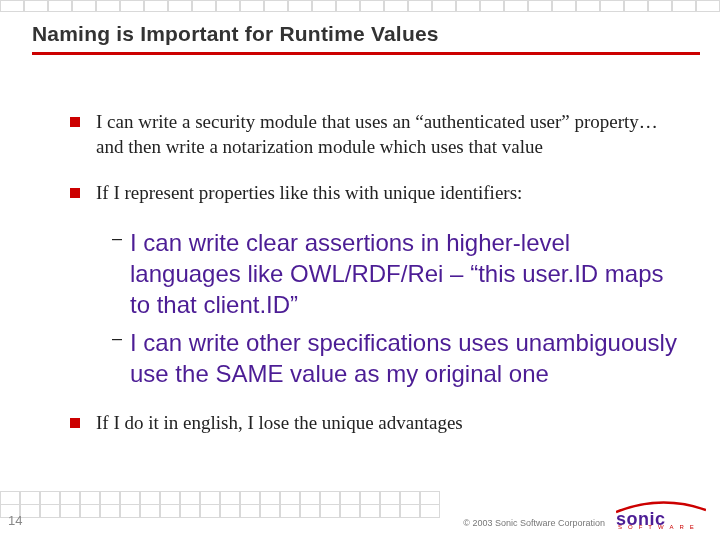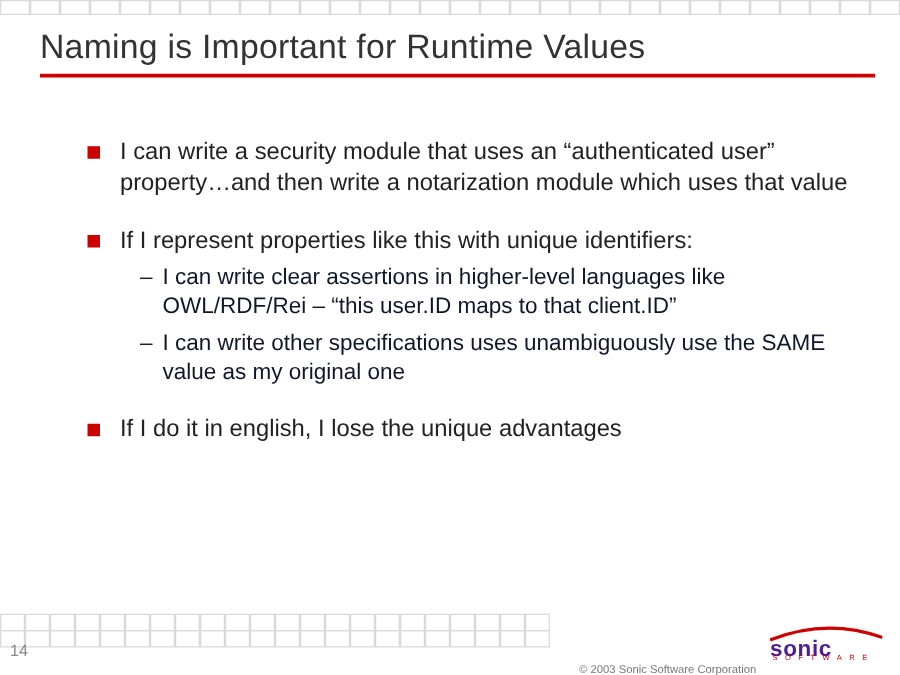--- a/index.html
+++ b/index.html
@@ -34,23 +34,23 @@
     box-sizing: border-box;
     margin-right: 0;
   }
   .title-wrap {
     position: absolute;
     top: 22px;
     left: 32px;
     right: 20px;
   }
   .title {
-    font-size: 27px;
+    font-size: 21px;
     color: #333333;
-    font-weight: normal;
+    font-weight: bold;
     letter-spacing: 0.2px;
   }
   .title-rule {
     margin-top: 6px;
     height: 3px;
     background: #cc0000;
     width: 100%;
   }
   .content {
     position: absolute;
@@ -68,43 +68,44 @@
     height: 10px;
     background: #cc0000;
     flex: 0 0 auto;
     margin-top: 7px;
     margin-right: 16px;
   }
   .bullet .btext {
     font-size: 19px;
     line-height: 1.3;
     color: #222;
+    font-family: Liberation Serif, serif;
   }
   .subs {
     margin-left: 42px;
     margin-top: 4px;
     margin-bottom: 22px;
   }
   .sub {
     display: flex;
     align-items: flex-start;
     margin-bottom: 6px;
   }
   .sub .dash {
     flex: 0 0 auto;
     width: 12px;
     font-size: 18px;
     color: #222;
     margin-right: 6px;
     line-height: 1.3;
   }
   .sub .stext {
-    font-size: 18px;
+    font-size: 24px;
     line-height: 1.3;
-    color: #0f172a;
+    color: #4c1d95;
   }
   .bot-squares {
     position: absolute;
     bottom: 22px;
     left: 0;
     width: 440px;
   }
   .bot-row {
     display: flex;
   }
@@ -119,21 +120,21 @@
   }
   .page-num {
     position: absolute;
     bottom: 12px;
     left: 8px;
     font-size: 13px;
     color: #888;
   }
   .copyright {
     position: absolute;
-    bottom: 0;
+    bottom: 12px;
     right: 115px;
     font-size: 9px;
     color: #777;
   }
   .logo {
     position: absolute;
     bottom: 10px;
     right: 14px;
     text-align: left;
   }
@@ -201,21 +202,21 @@
     <div class="title-rule"></div>
   </div>
 
   <div class="content">
 
     <div class="bullet">
       <div class="bmark"></div>
       <div class="btext">I can write a security module that uses an “authenticated user” property…and then write a notarization module which uses that value</div>
     </div>
 
-    <div class="bullet" style="margin-bottom:4px;">
+    <div class="bullet" style="margin-bottom:21px;">
       <div class="bmark"></div>
       <div class="btext">If I represent properties like this with unique identifiers:</div>
     </div>
 
     <div class="subs">
       <div class="sub">
         <div class="dash">–</div>
         <div class="stext">I can write clear assertions in higher-level languages like OWL/RDF/Rei – “this user.ID maps to that client.ID”</div>
       </div>
       <div class="sub">

